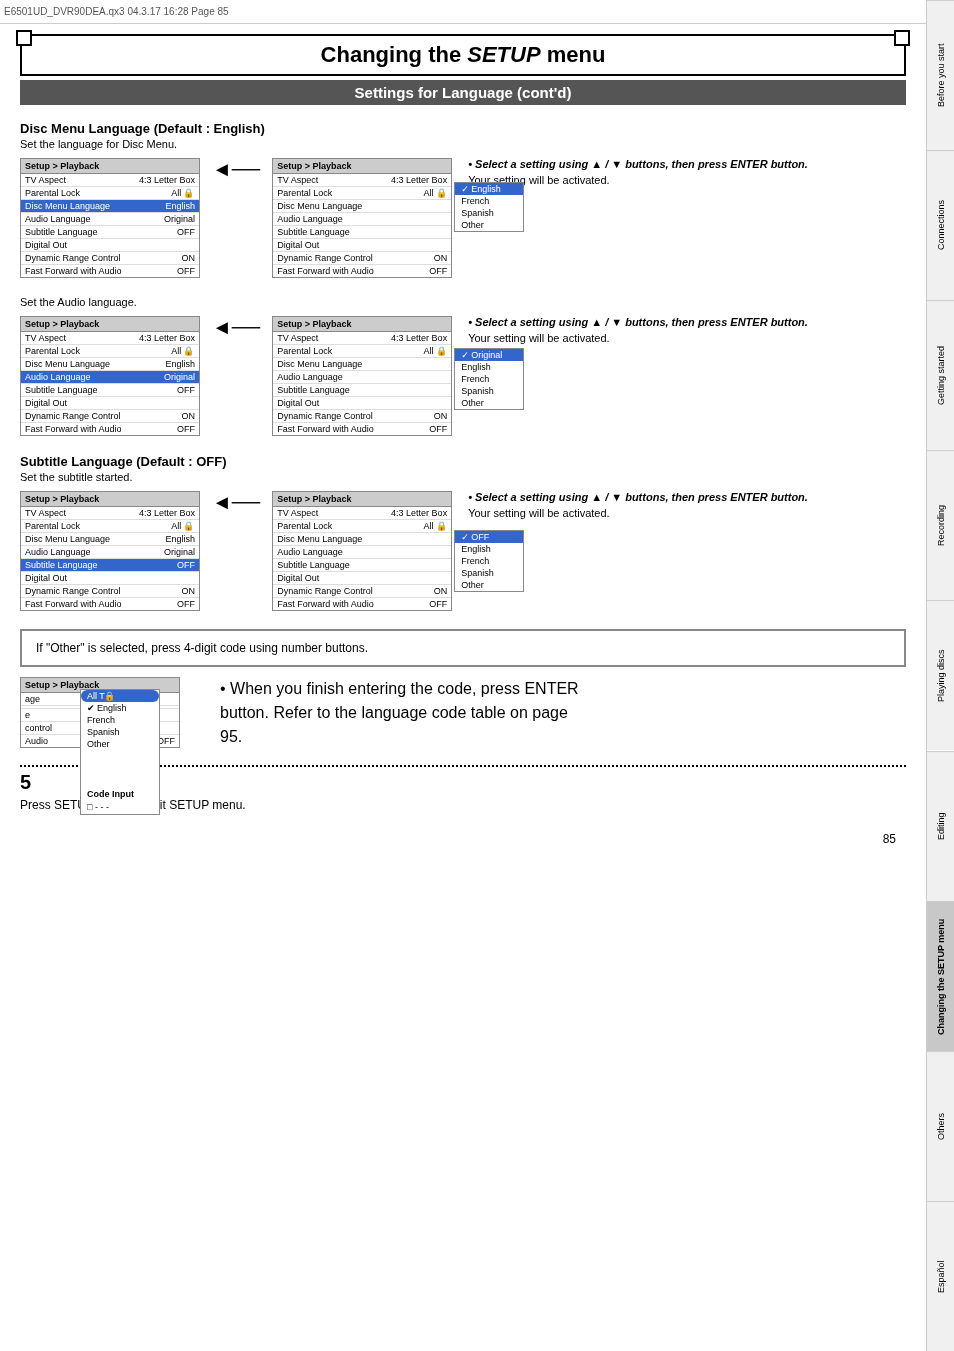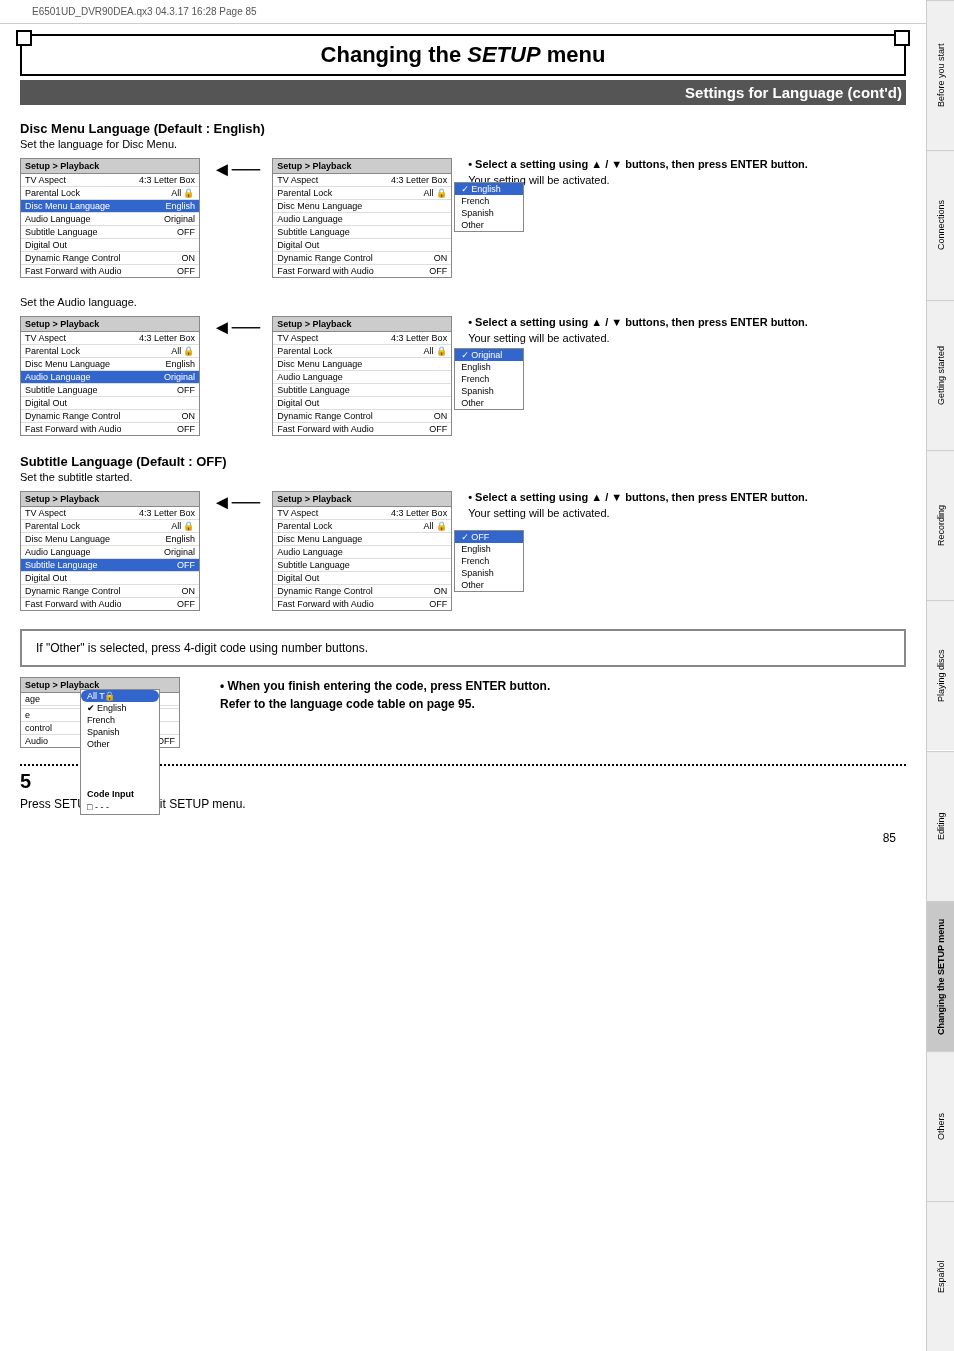--- a/index.html
+++ b/index.html
@@ -10,21 +10,21 @@
       font-family: Arial, Helvetica, sans-serif;
       font-size: 13px;
       color: #000;
       position: relative;
     }
 
     
     .meta-bar {
       font-size: 10px;
       color: #555;
-      padding: 6px 32px;
+      padding: 6px 4px;
       border-bottom: 1px solid #ccc;
     }
 
     
     .right-sidebar {
       position: absolute;
       right: 0;
       top: 0;
       width: 28px;
       height: 100%;
@@ -80,21 +80,21 @@
       font-size: 22px;
       font-weight: bold;
     }
     .page-title span {
       font-style: italic;
     }
 
     .subtitle-bar {
       background: #555;
       color: #fff;
-      text-align: right;
+      text-align: center;
       padding: 4px;
       font-size: 15px;
       font-weight: bold;
       margin-bottom: 14px;
     }
 
     
     .section {
       margin-bottom: 18px;
       margin-top: 16px;
@@ -188,20 +188,21 @@
     .instruction-box {
       flex: 1;
       font-size: 11px;
       padding-left: 10px;
     }
     .instruction-box p {
       margin-bottom: 4px;
     }
     .instruction-box .bold {
       font-weight: bold;
+      font-style: italic;
     }
 
     
     .other-box {
       border: 2px solid #888;
       padding: 10px 14px;
       margin: 10px 0;
       font-size: 12px;
       display: flex;
       align-items: center;
@@ -262,23 +263,22 @@
       align-items: flex-start;
       gap: 6px;
       margin-bottom: 4px;
     }
 
     .drop-at-row {
       position: relative;
     }
 
     .other-note {
-      font-size: 12px;
+      font-size: 16px;
       line-height: 1.5;
-      font-weight: bold;
     }
 
     
     .relative-wrap {
       position: relative;
     }
   </style>
 </head>
 <body>
 

